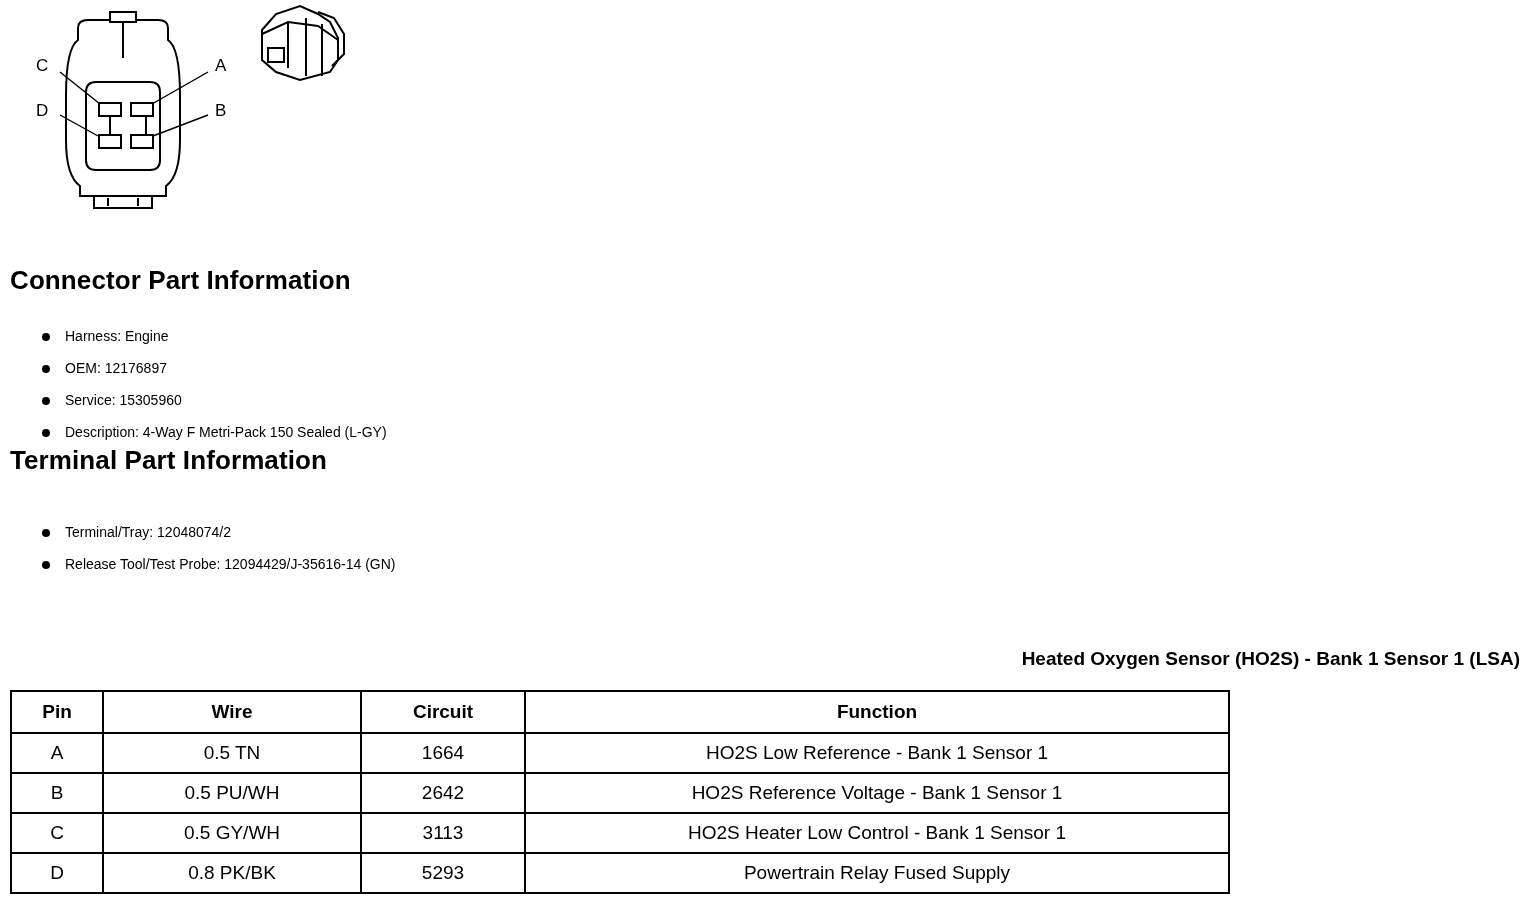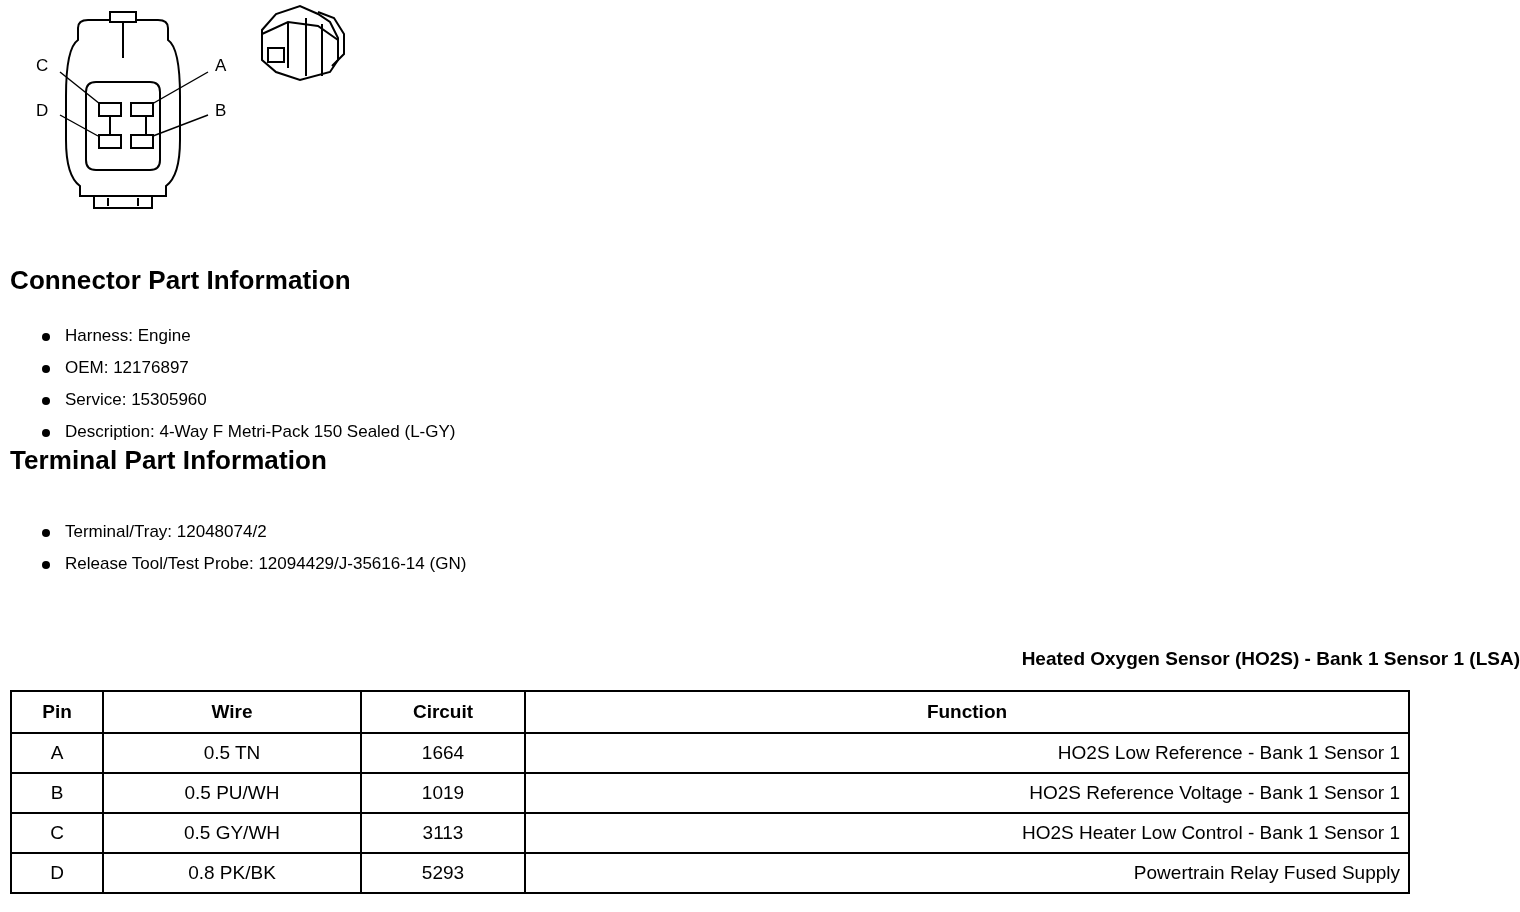--- a/index.html
+++ b/index.html
@@ -33,21 +33,21 @@
     letter-spacing: 0.1px;
   }
   #connector-part-heading { left: 10px; top: 265px; }
   #terminal-part-heading  { left: 10px; top: 445px; }
 
   ul.bullets {
     position: absolute;
     list-style: none;
     margin: 0;
     padding: 0;
-    font-size: 17px;
+    font-size: 14px;
   }
   #connector-bullets { left: 10px; top: 320px; }
   #terminal-bullets  { left: 10px; top: 516px; }
 
   ul.bullets li {
     position: relative;
     padding-left: 55px;
     line-height: 32px;
     white-space: nowrap;
   }
@@ -70,21 +70,21 @@
     top: 648px;
     text-align: right;
     font-size: 19px;
     font-weight: bold;
   }
 
   #pinout-table {
     position: absolute;
     left: 10px;
     top: 690px;
-    width: 1400px;
+    width: 1220px;
     border-collapse: collapse;
     table-layout: fixed;
     font-size: 19px;
   }
   #pinout-table th,
   #pinout-table td {
     border: 2px solid #000;
     height: 38px;
     padding: 0 8px;
     font-weight: normal;
@@ -95,21 +95,21 @@
     height: 40px;
   }
   #pinout-table col.c-pin     { width: 92px; }
   #pinout-table col.c-wire    { width: 258px; }
   #pinout-table col.c-circuit { width: 164px; }
   #pinout-table col.c-func    { width: auto; }
 
   #pinout-table td.cell-pin,
   #pinout-table td.cell-wire,
   #pinout-table td.cell-circuit { text-align: center; }
-  #pinout-table td.cell-func { text-align: right; }
+  #pinout-table td.cell-func { text-align: center; }
 </style>
 </head>
 <body>
 
 <div id="connector-figure">
   <svg width="420" height="230" viewBox="0 0 420 230">
     <g fill="none" stroke="#000" stroke-width="2">
 
       <path d="M78 40 L78 28 Q78 20 88 20 L158 20 Q168 20 168 28 L168 40
                Q180 48 180 96 L180 140 Q180 176 166 186
@@ -199,21 +199,21 @@
   <tbody>
     <tr>
       <td class="cell-pin">A</td>
       <td class="cell-wire">0.5 TN</td>
       <td class="cell-circuit">1664</td>
       <td class="cell-func">HO2S Low Reference - Bank 1 Sensor 1</td>
     </tr>
     <tr>
       <td class="cell-pin">B</td>
       <td class="cell-wire">0.5 PU/WH</td>
-      <td class="cell-circuit">1019</td>
+      <td class="cell-circuit">2642</td>
       <td class="cell-func">HO2S Reference Voltage - Bank 1 Sensor 1</td>
     </tr>
     <tr>
       <td class="cell-pin">C</td>
       <td class="cell-wire">0.5 GY/WH</td>
       <td class="cell-circuit">3113</td>
       <td class="cell-func">HO2S Heater Low Control - Bank 1 Sensor 1</td>
     </tr>
     <tr>
       <td class="cell-pin">D</td>

